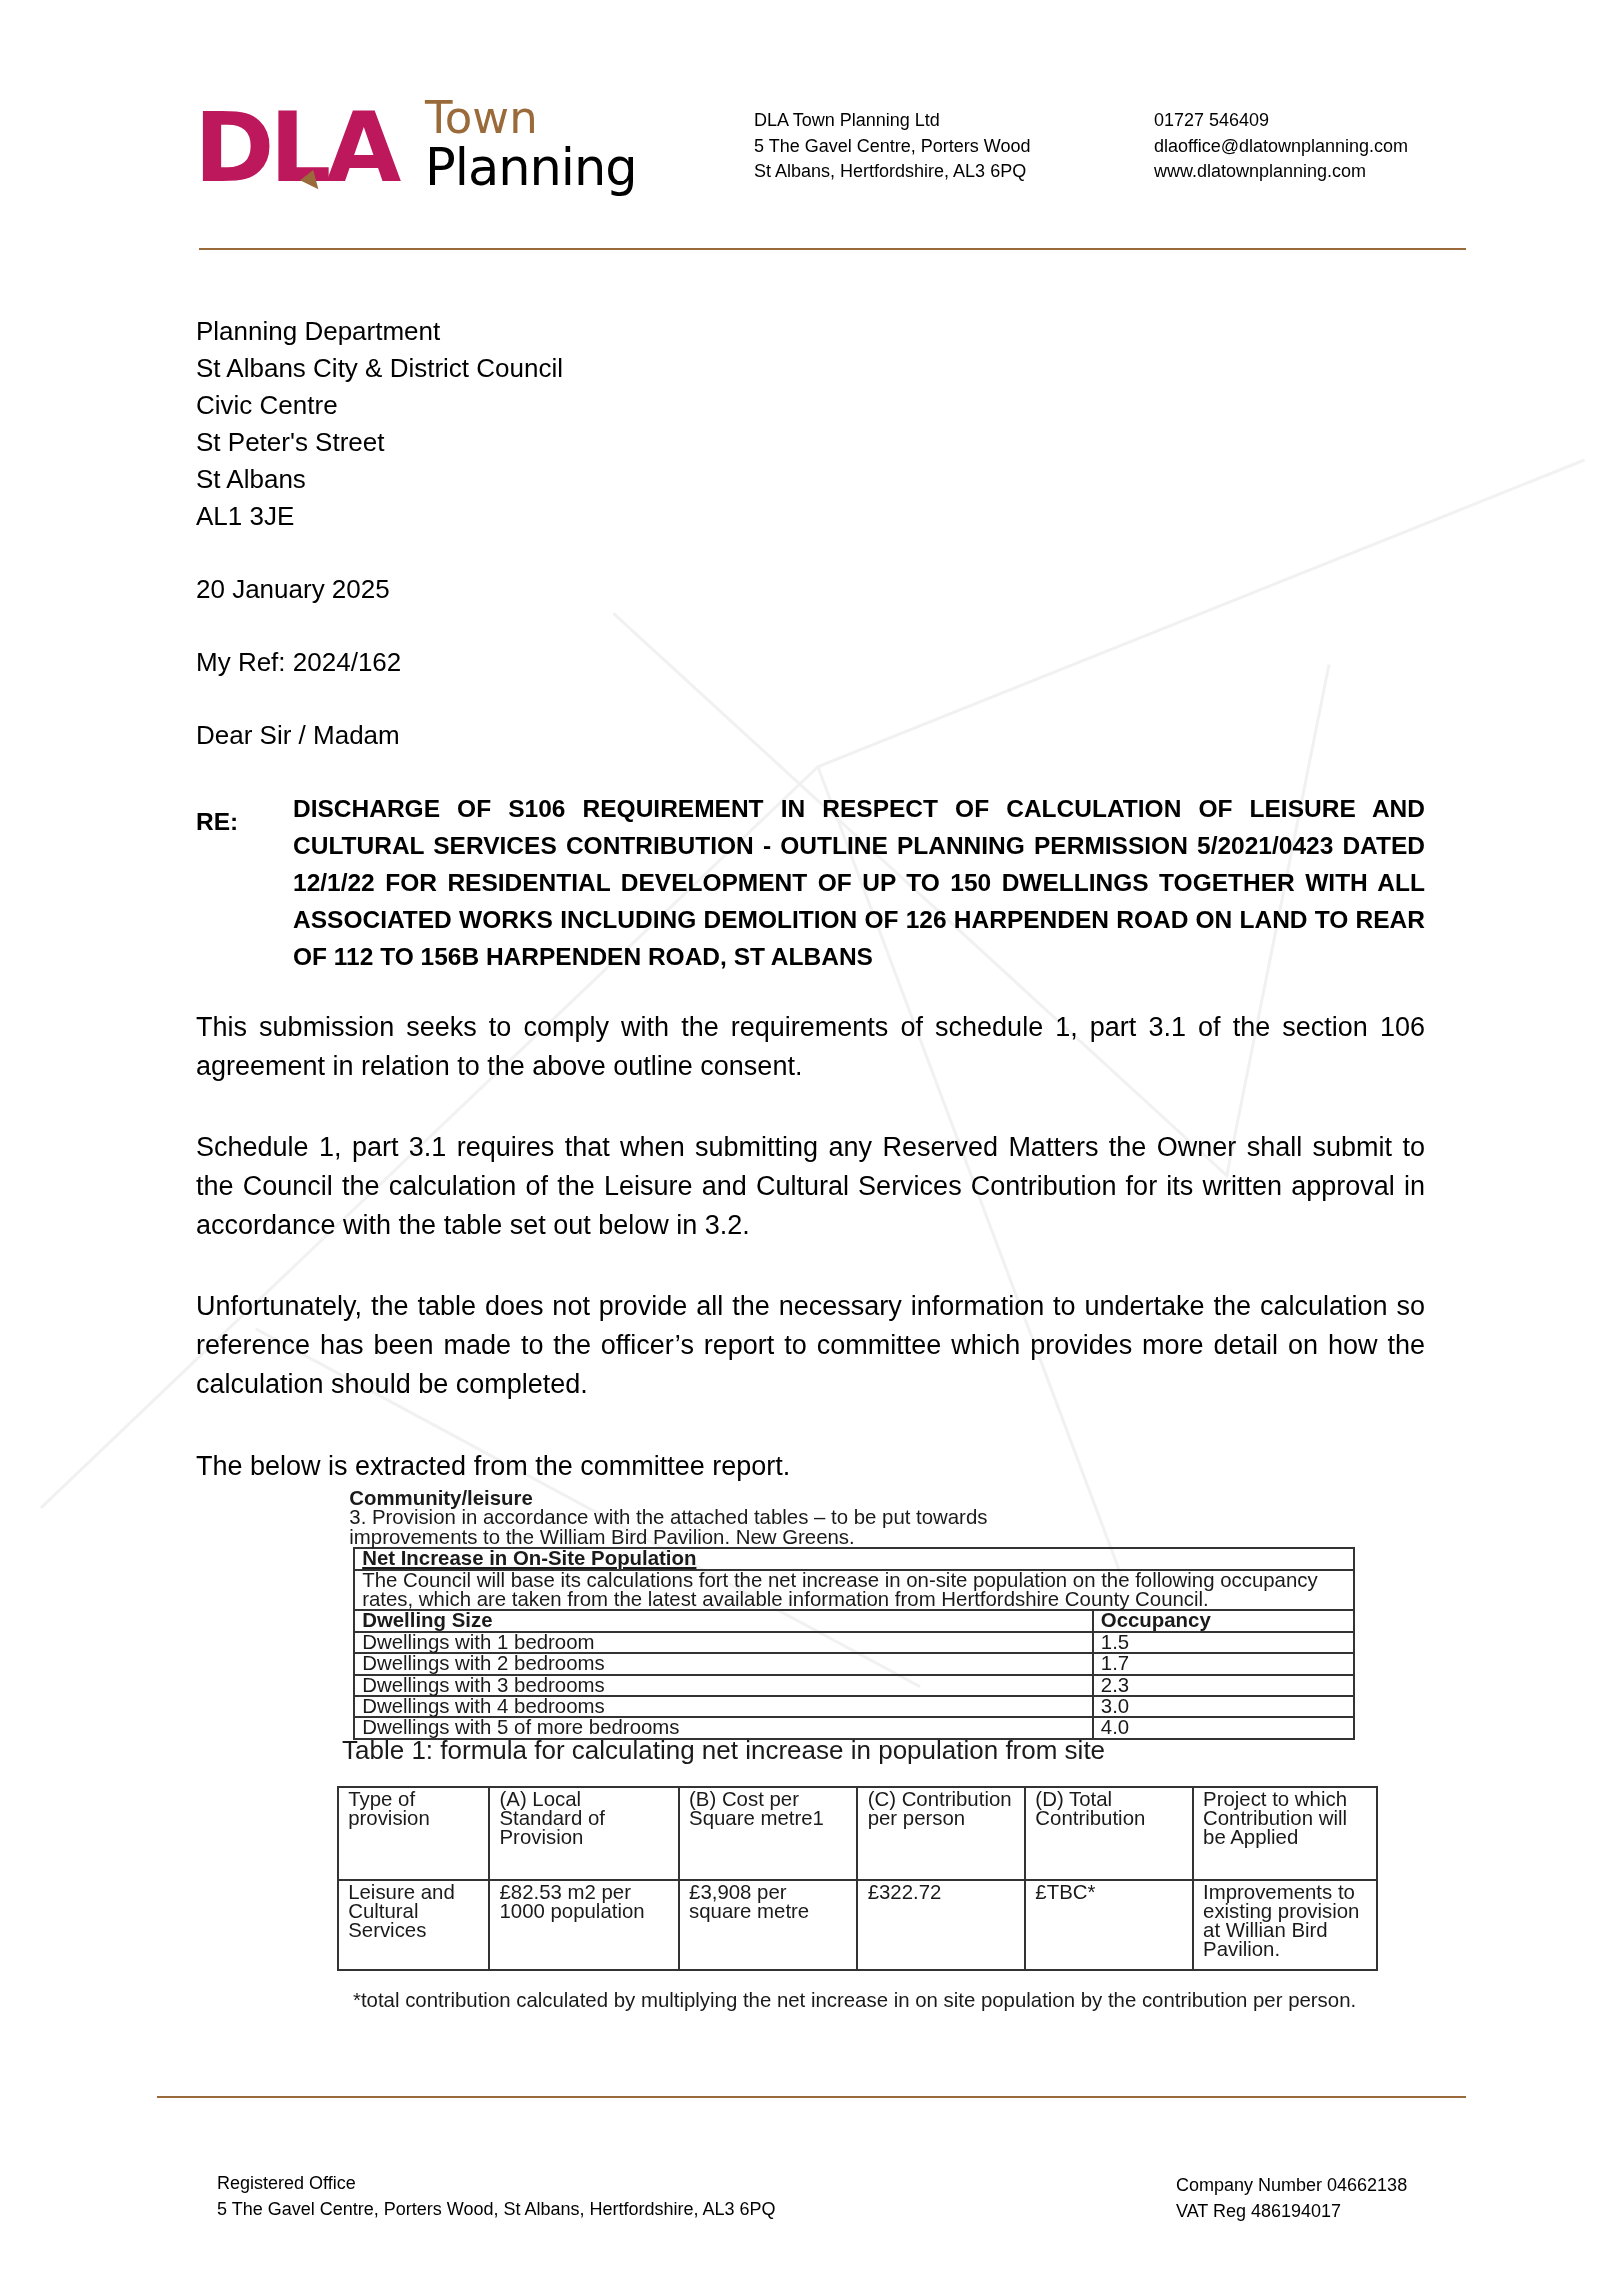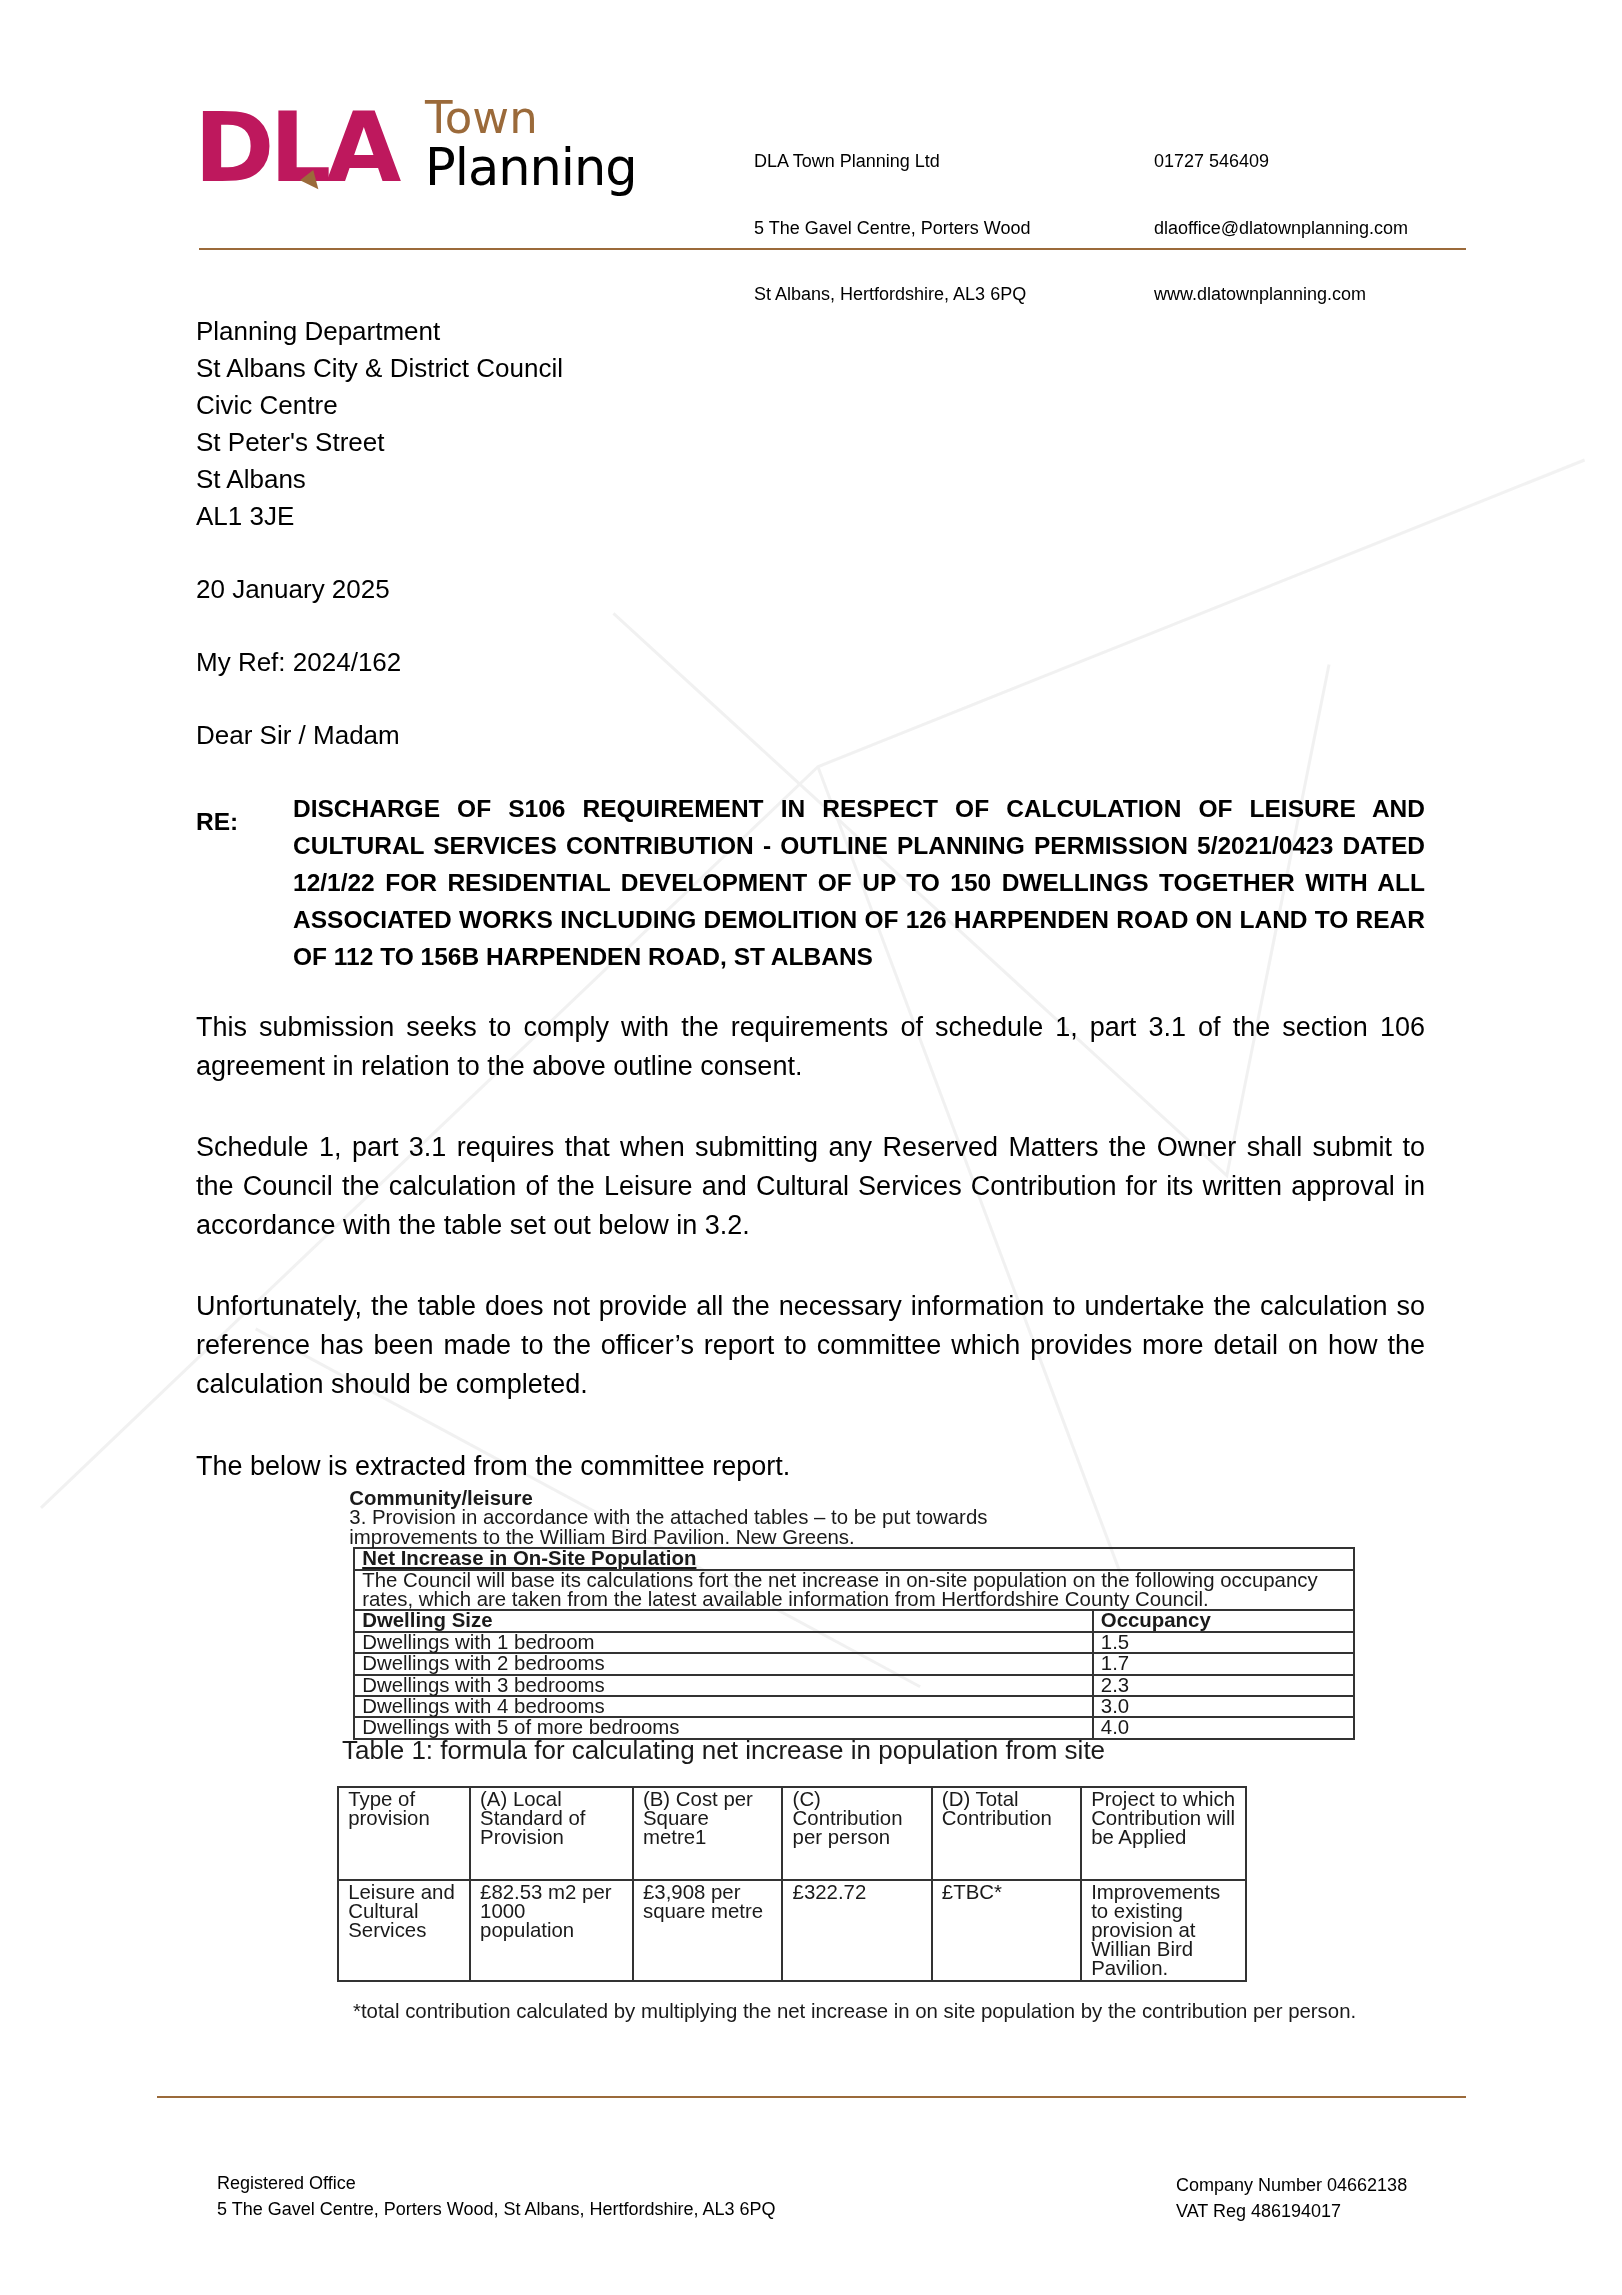--- a/index.html
+++ b/index.html
@@ -6,41 +6,41 @@
   body { width:1622px; height:2295px; position:relative; overflow:hidden; font-family:"Liberation Sans", sans-serif; color:#000; }
   .page { position:absolute; inset:0; }
   .watermark { position:absolute; inset:0; pointer-events:none; }
   
   .logo { position:absolute; left:194px; top:95px; width:429px; height:102px; }
   .logo-dla { position:absolute; left:0; top:4.1px; font-family:"DejaVu Sans", sans-serif; font-size:97px; font-weight:bold; letter-spacing:-5.1px; color:#be185d; line-height:1; }
   .logo-town { position:absolute; left:231px; top:0; font-family:"DejaVu Sans", sans-serif; font-size:45px; color:#9b6a3a; line-height:1; }
   .logo-planning { position:absolute; left:231px; top:47px; font-family:"DejaVu Sans", sans-serif; font-size:51px; color:#000000; line-height:1; letter-spacing:-1px; }
   .logo-wedge { position:absolute; left:106px; top:49px; width:20.4px; height:20.4px; }
   .hdr-col { position:absolute; top:108px; font-size:18px; line-height:25.6px; }
-  .hdr-col div { white-space:nowrap;margin-top:41px; }
+  .hdr-col div { white-space:nowrap; }
   .hdr-left { left:754px; }
   .hdr-right { left:1154px; }
   .rule { position:absolute; height:2px; background:#9b6a3a; }
   .addr { position:absolute; left:196px; top:313px; line-height:37px; font-size:26px; }
   .single { position:absolute; left:196px; font-size:26px; line-height:31px; }
   .re-label { position:absolute; left:196px; top:808px; font-size:24.5px; font-weight:bold; }
   .re-text { position:absolute; left:293px; top:790px; width:1132px; font-size:24.5px; font-weight:bold; line-height:37px; text-align:justify; text-transform:uppercase; }
   .para { position:absolute; left:196px; width:1229px; font-size:27px; line-height:39px; text-align:justify; }
   
   .extract { position:absolute; left:337px; top:1488px; width:1033px; font-family:"Liberation Sans", sans-serif; color:#1a1a1a; }
   .ex-heading { font-weight:bold; font-size:20.4px; line-height:20.4px; margin-left:12.3px; }
   .ex-line { font-size:20.4px; line-height:19.4px; margin-left:12.3px; }
   table { border-collapse:collapse; }
   .t1 { width:1002px; margin-left:16px; font-size:20.4px; }
   .t1 td { border:2px solid #333; padding:0 7.2px; line-height:19.4px; vertical-align:top; }
   .t1 .hd { font-weight:bold; text-decoration:underline; }
   .t1 .th { font-weight:bold; }
   .t1 .occ { width:245px; }
   .caption { font-size:26px; line-height:20.4px; margin-left:5px; }
-  .t2 { width:910px; margin-top:25.6px; font-size:20.4px; }
+  .t2 { width:1041px; margin-top:25.6px; font-size:20.4px; }
   .t2 td { border:2px solid #333; padding:2px 9.2px; line-height:19px; vertical-align:top; }
   .t2 tr.h td { height:87px; }
   .t2 tr.r td { height:84px; }
   .note { font-size:20.4px; line-height:19.4px; margin-left:16px; margin-top:20.4px; }
   
   .foot { position:absolute; font-size:18px; line-height:25.6px; }
   .foot div { white-space:nowrap; }
 </style>
 </head>
 <body>

